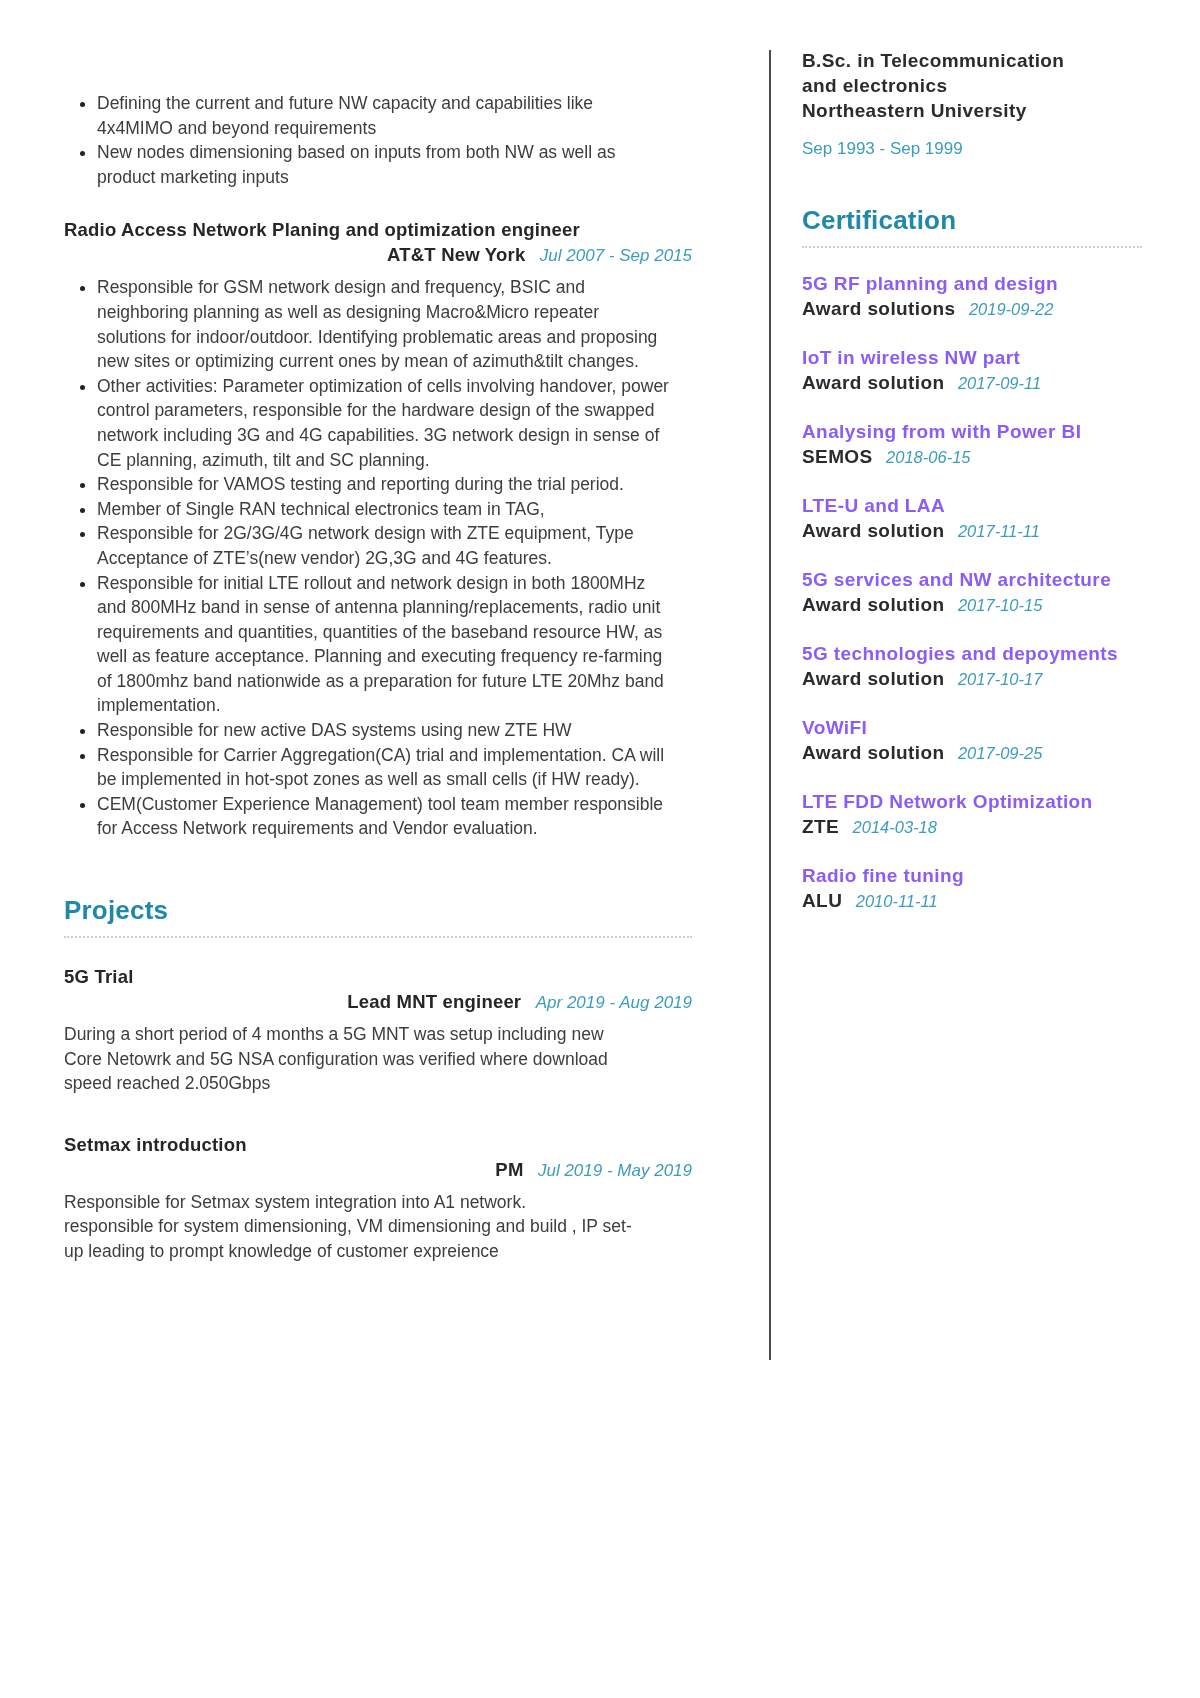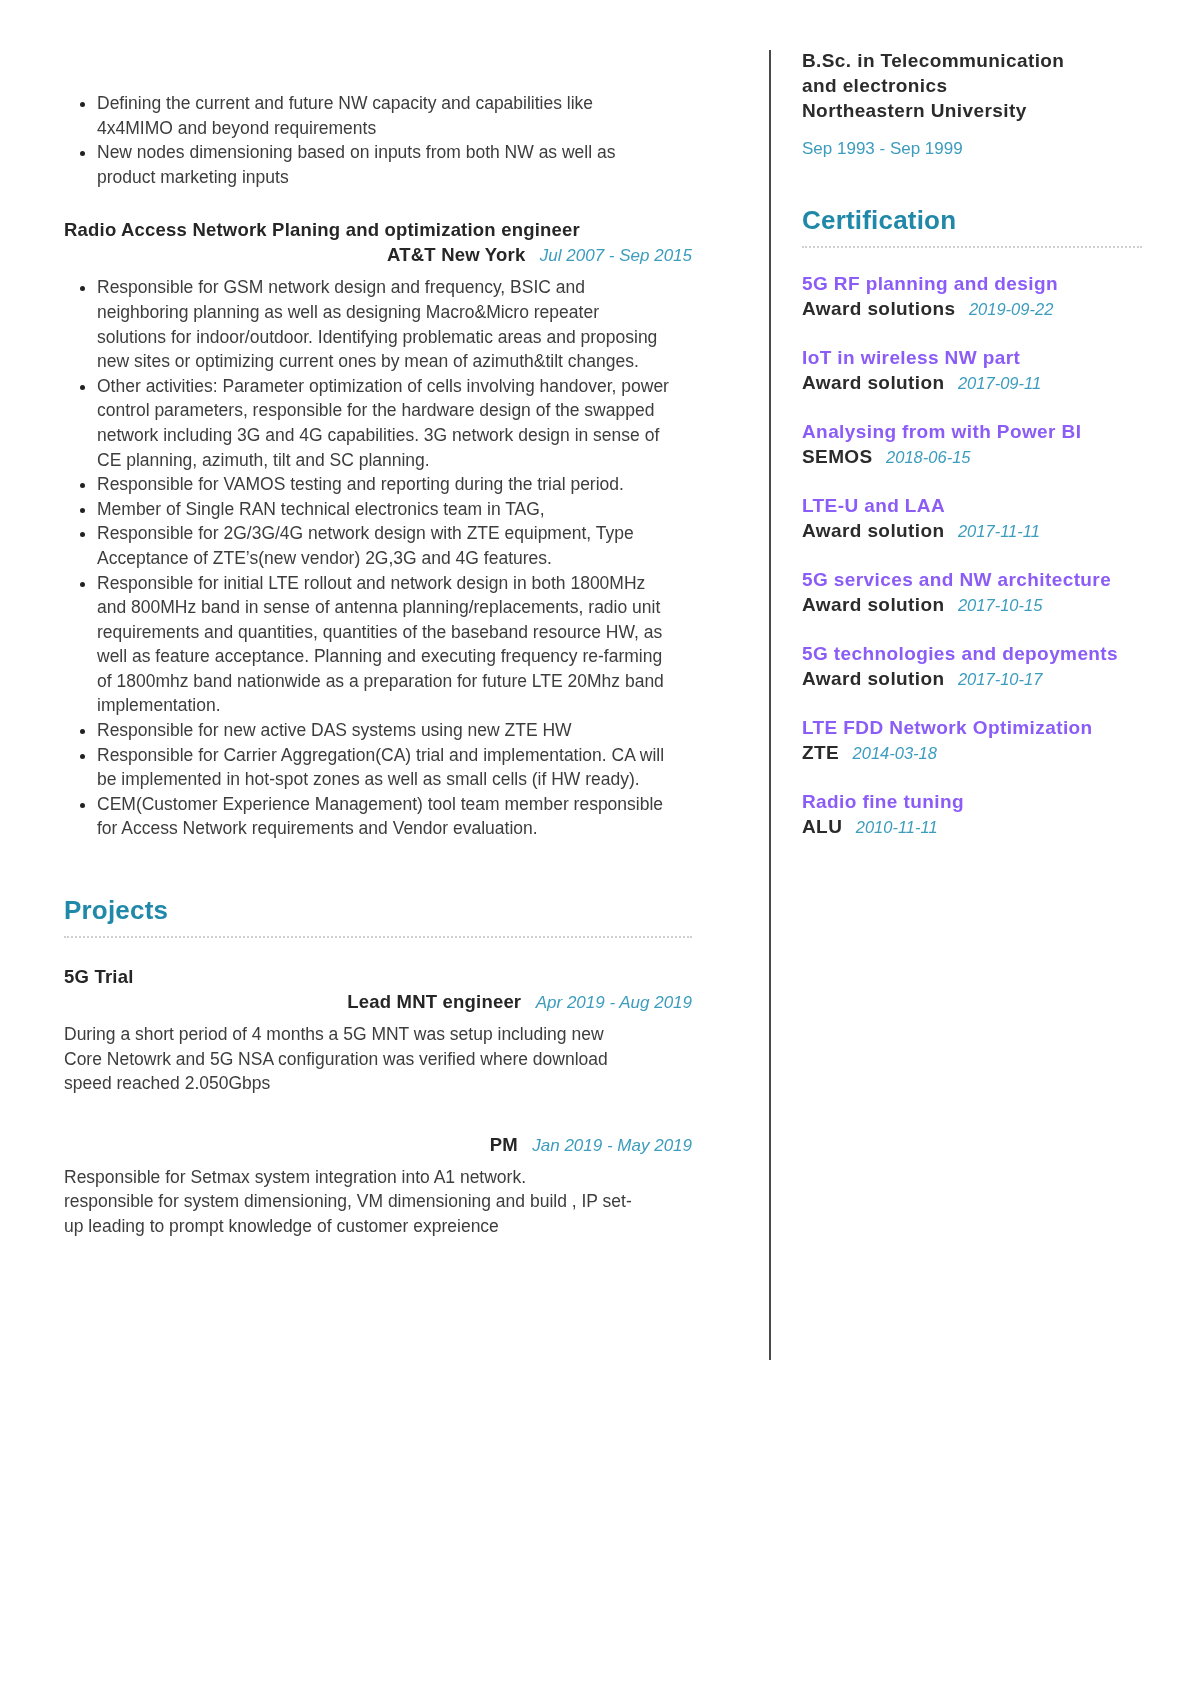--- a/index.html
+++ b/index.html
@@ -191,23 +191,24 @@
       <div class="project-item">
         <div class="project-name">5G Trial</div>
         <div class="job-subline">
           <span class="company">Lead MNT engineer</span>
           <span class="dates">Apr 2019 - Aug 2019</span>
         </div>
         <div class="body-text project-desc">During a short period of 4 months a 5G MNT was setup including new Core Netowrk and 5G NSA configuration was verified where  download speed reached 2.050Gbps</div>
       </div>
 
       <div class="project-item">
+        <div class="project-name">Setmax introduction</div>
         <div class="job-subline">
           <span class="company">PM</span>
-          <span class="dates">Jan 2019 - May 2019</span>
+          <span class="dates">Jul 2019 - May 2019</span>
         </div>
         <div class="body-text project-desc">Responsible for Setmax system integration into A1 network.
 responsible for system dimensioning, VM dimensioning and build , IP set-up leading to prompt knowledge of customer expreience</div>
       </div>
     </div>
 
   </div>
 
   <div class="right-col">
 
@@ -261,20 +262,27 @@
       </div>
 
       <div class="cert-item">
         <div class="cert-name">5G technologies and depoyments</div>
         <div class="cert-issuer-line">
           <span class="cert-issuer">Award solution</span>
           <span class="cert-date">2017-10-17</span>
         </div>
       </div>
 
+      <div class="cert-item">
+        <div class="cert-name">VoWiFI</div>
+        <div class="cert-issuer-line">
+          <span class="cert-issuer">Award solution</span>
+          <span class="cert-date">2017-09-25</span>
+        </div>
+      </div>
 
       <div class="cert-item">
         <div class="cert-name">LTE FDD Network Optimization</div>
         <div class="cert-issuer-line">
           <span class="cert-issuer">ZTE</span>
           <span class="cert-date">2014-03-18</span>
         </div>
       </div>
 
       <div class="cert-item">

